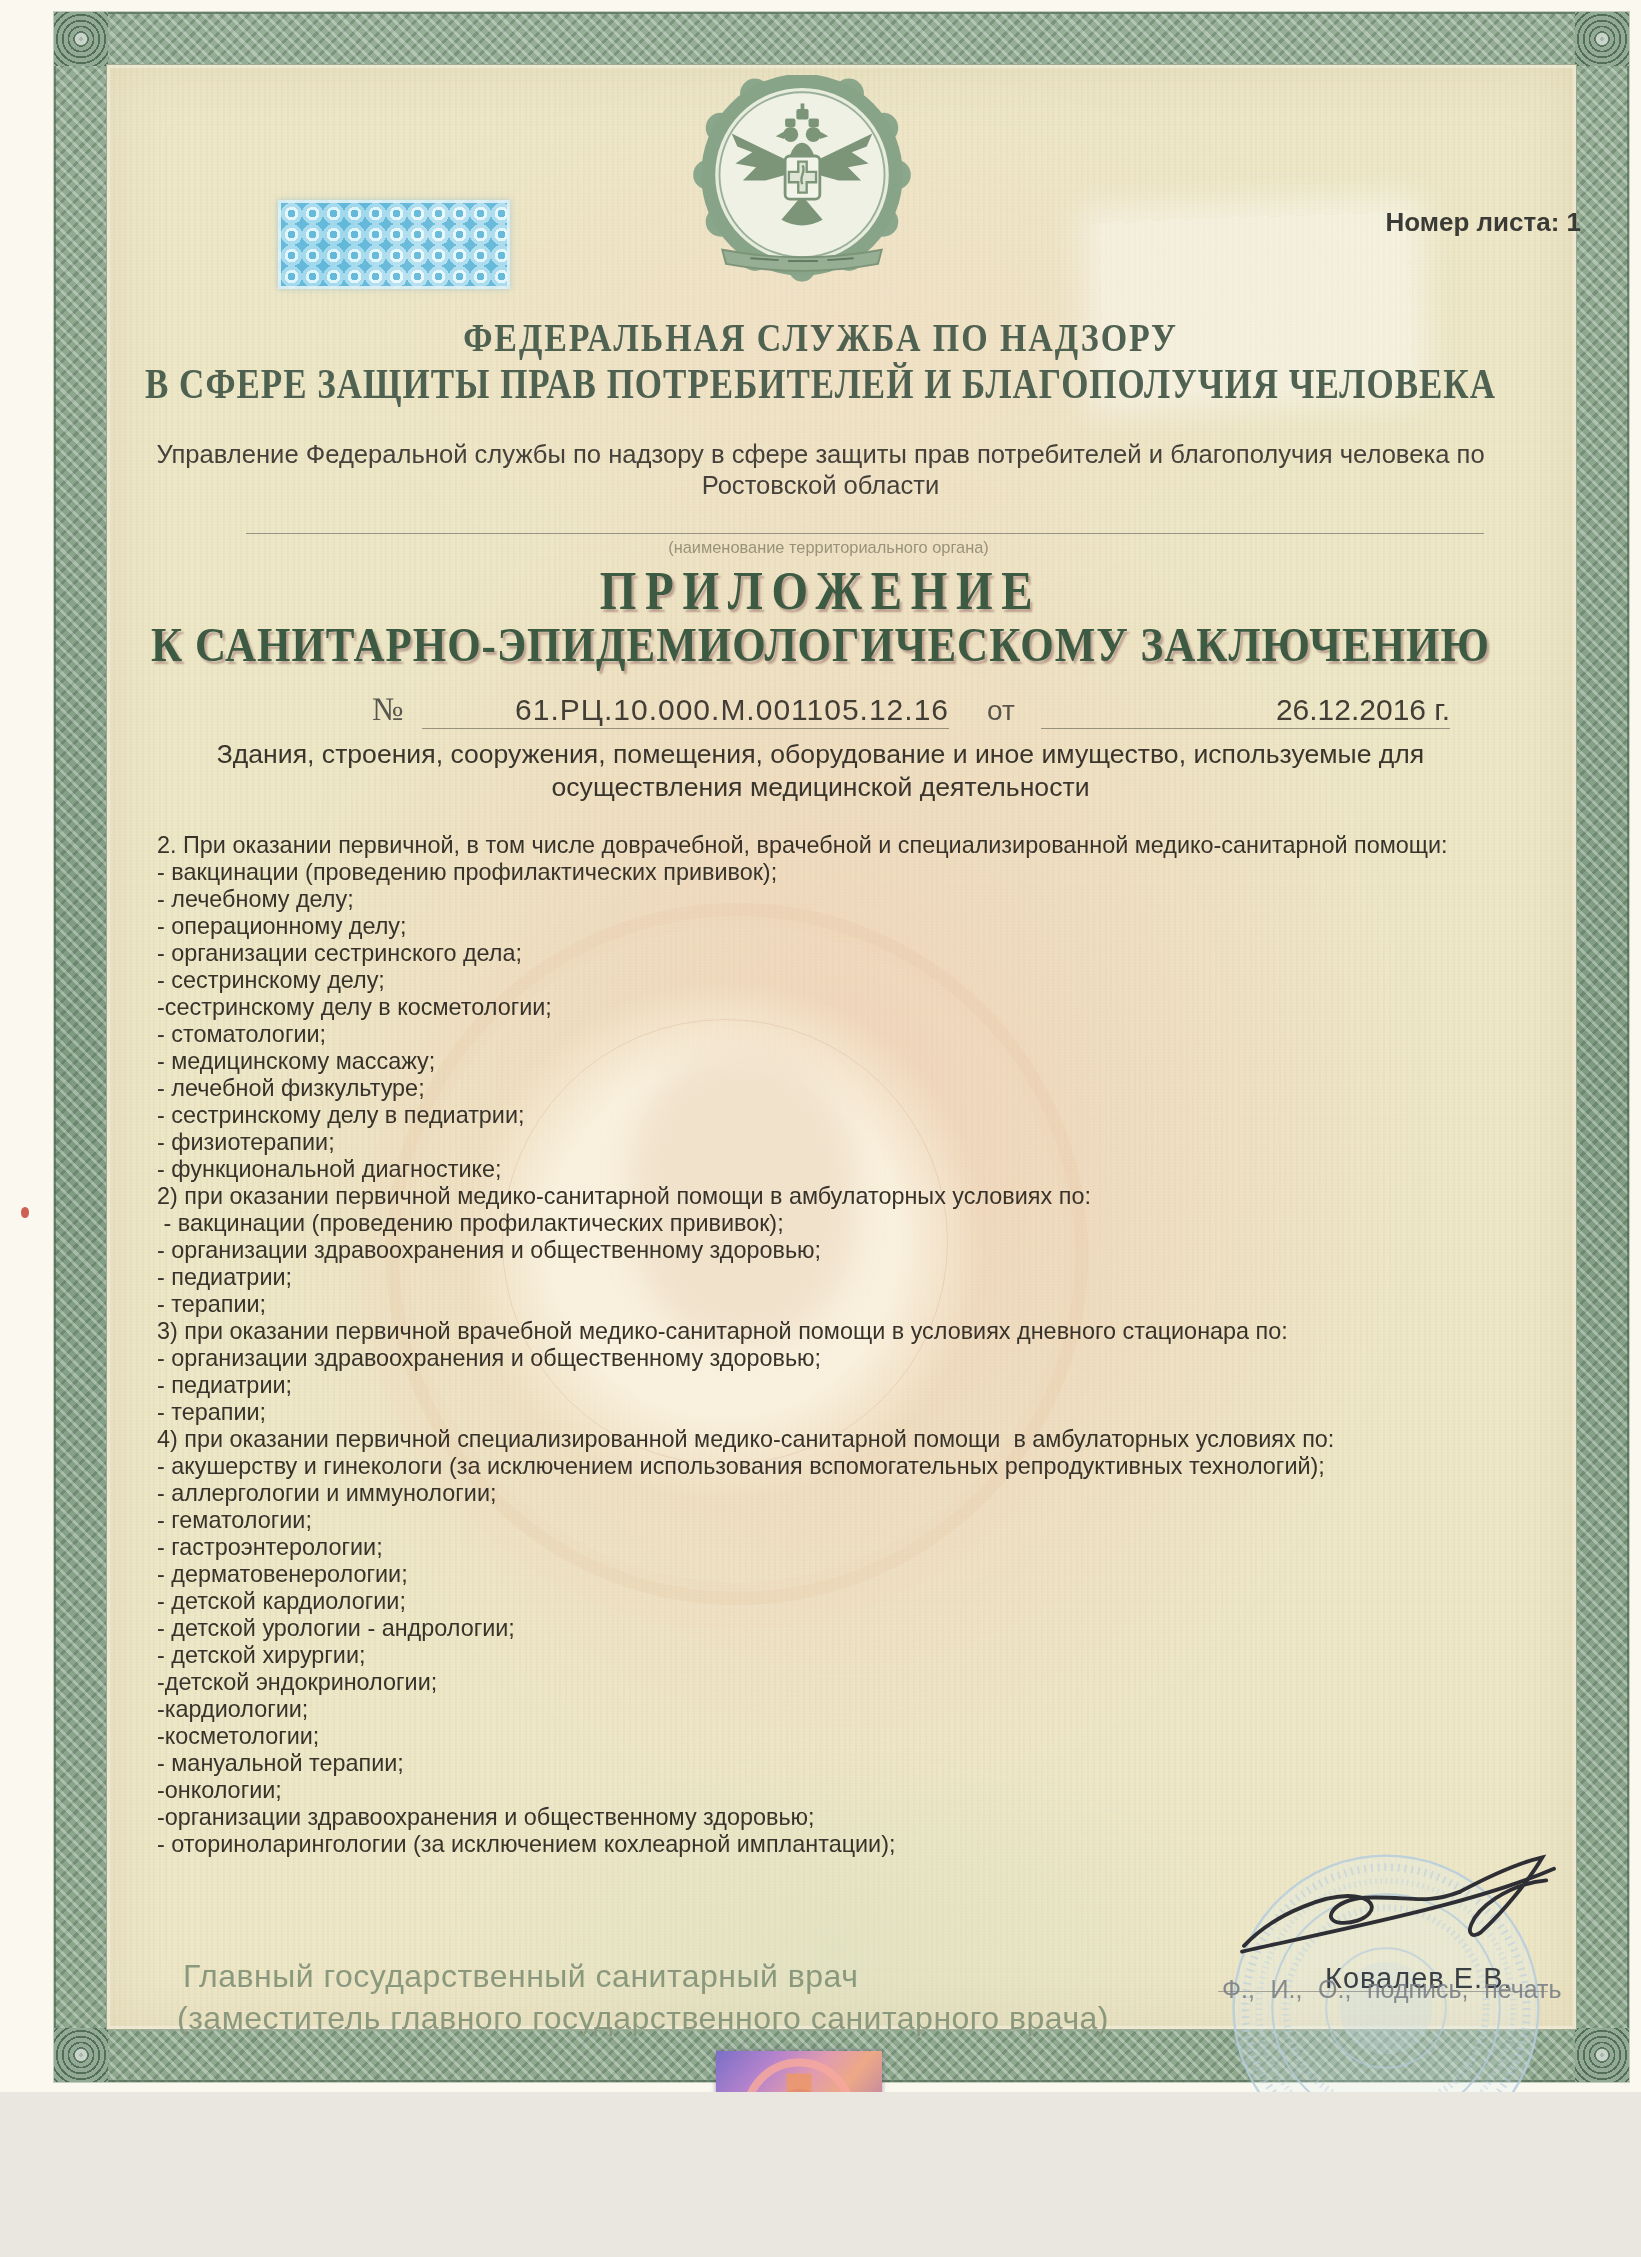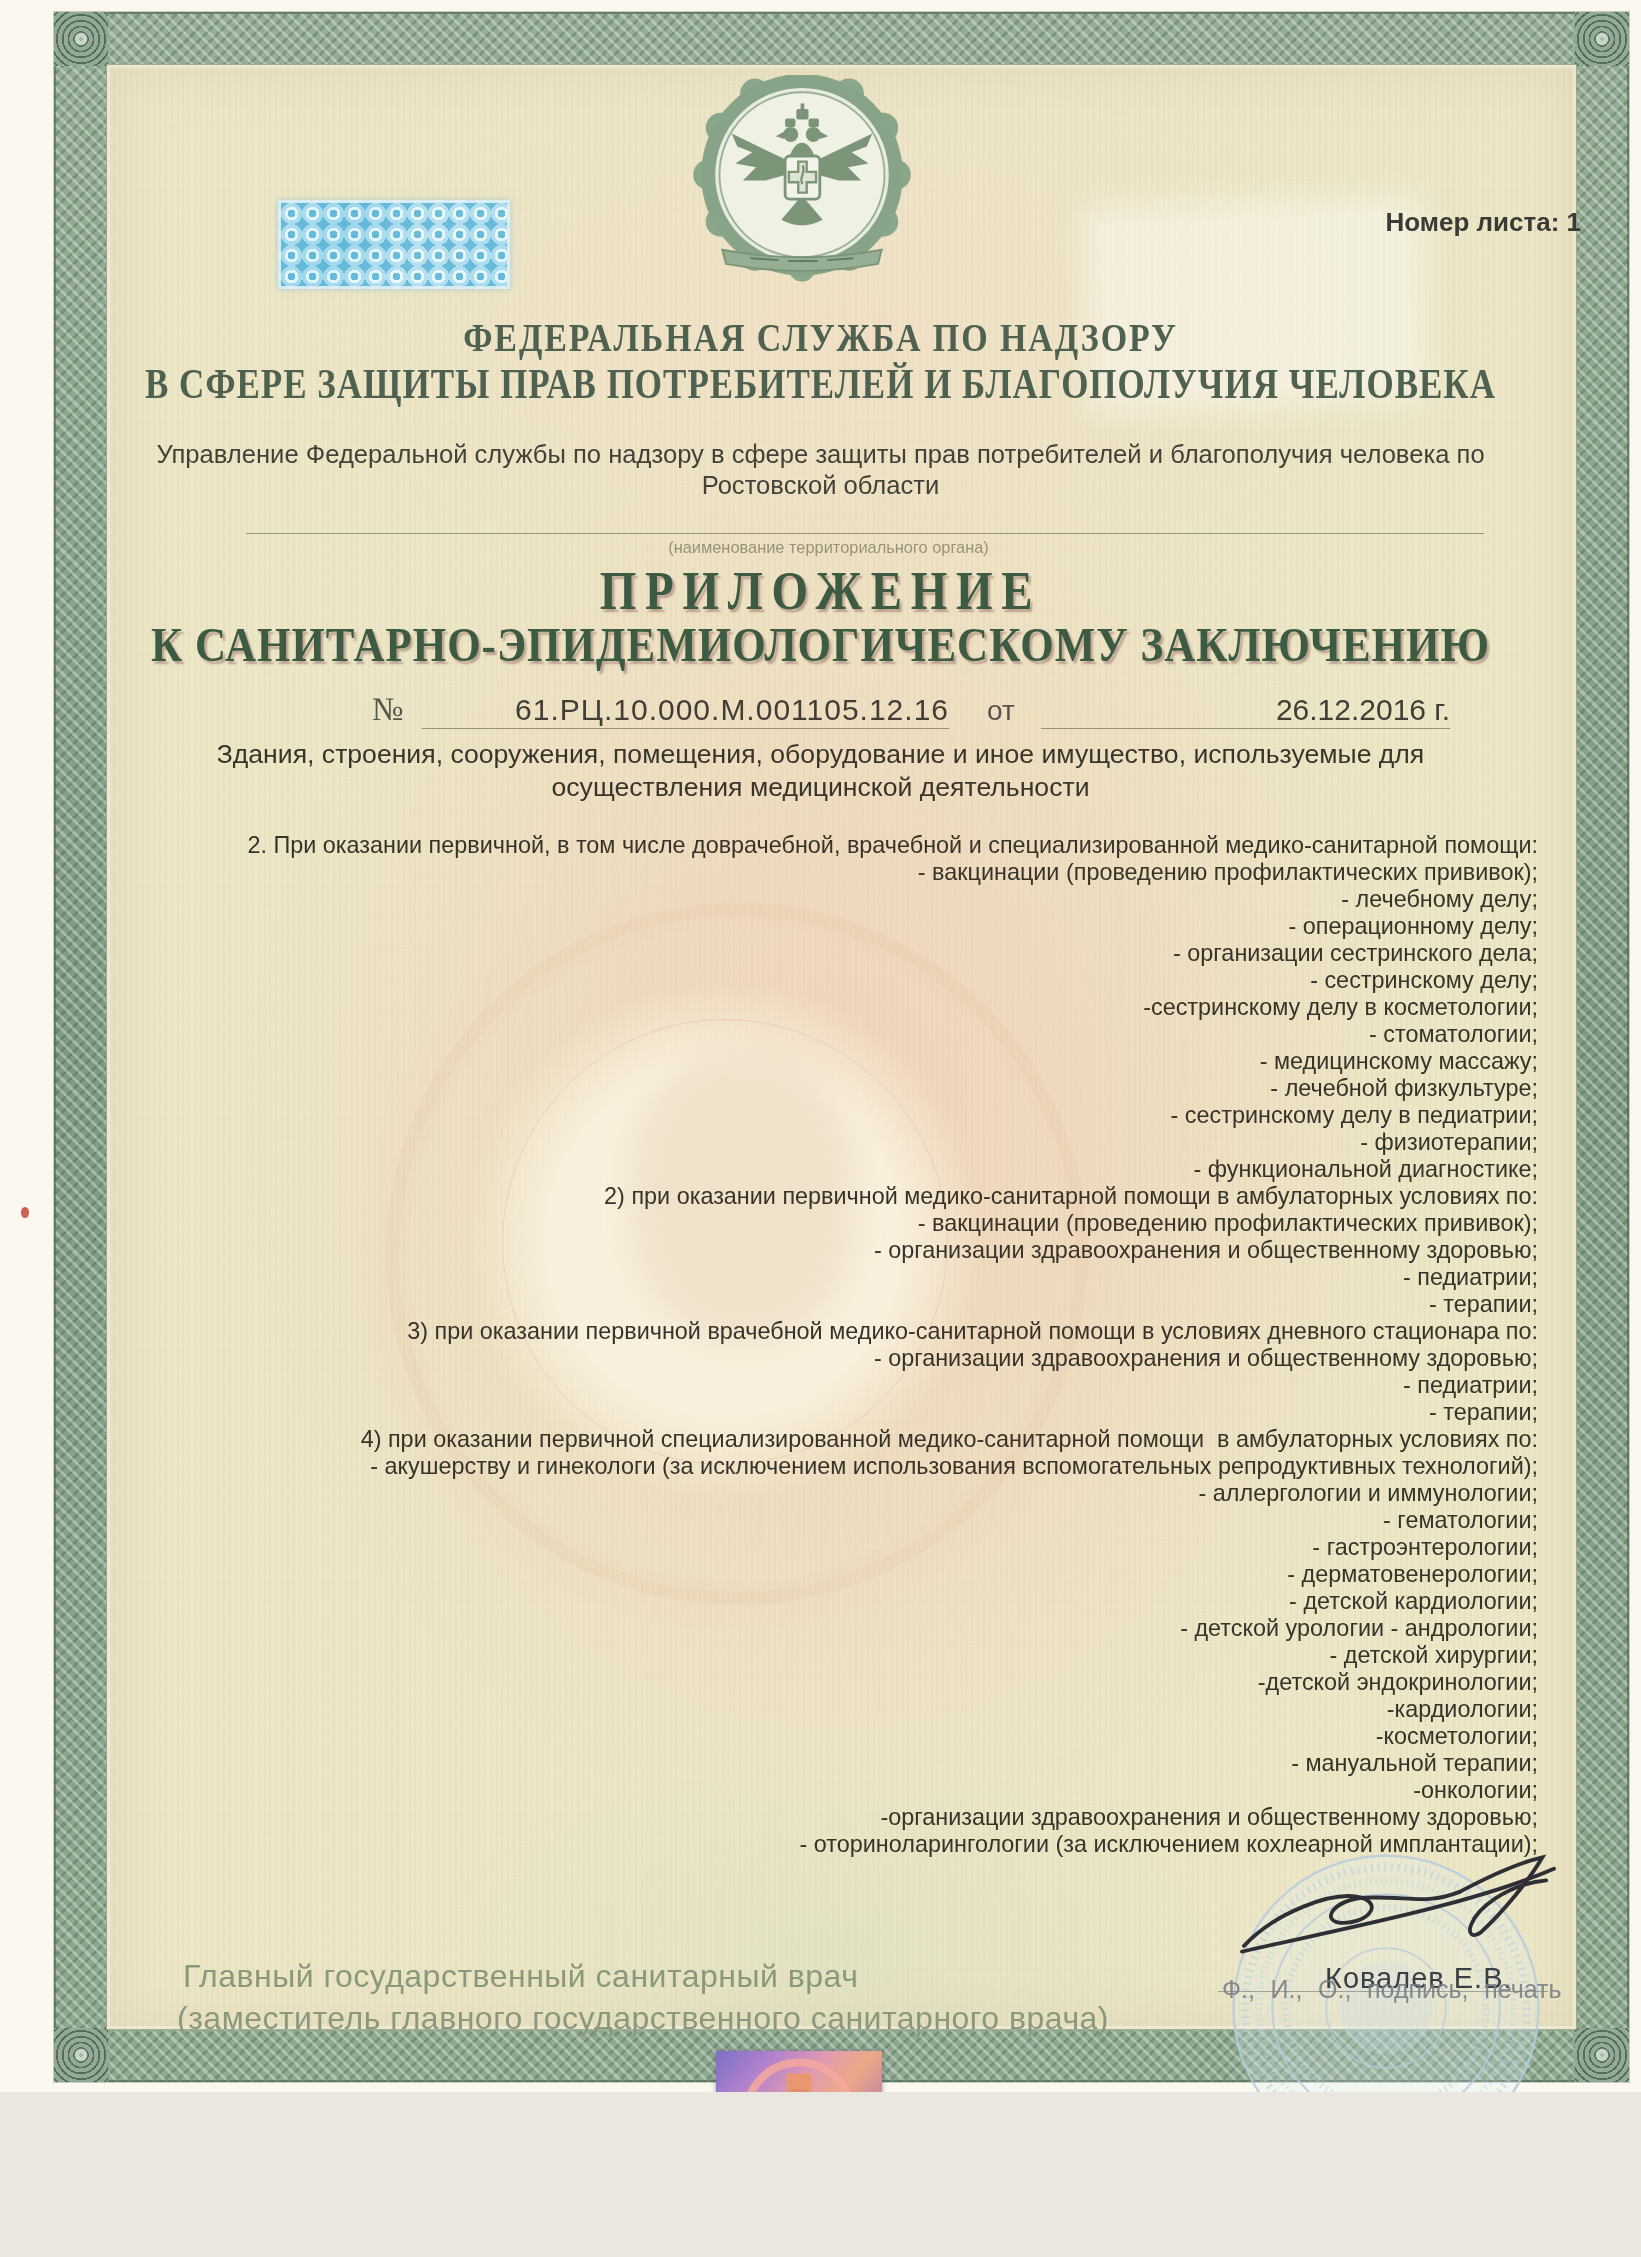--- a/index.html
+++ b/index.html
@@ -78,21 +78,21 @@
   .num-row { position:absolute; left:0; top:689px; width:1641px; height:44px; color:#423d35; }
   .no-sign { position:absolute; left:372px; top:1.9px; font-family:"Liberation Serif", serif; font-size:33px; color:#57574e; }
   .num-line1 { position:absolute; left:422px; top:39px; width:527px; border-top:1.9px solid rgba(95,90,80,.6); }
   .num-value { position:absolute; left:422px; top:3.9px; width:527px; text-align:right; font-size:30px; letter-spacing:1px; }
   .ot-word { position:absolute; left:967px; top:5.8px; width:68px; text-align:center; font-size:28px; color:#5a554c; }
   .num-line2 { position:absolute; left:1041px; top:39px; width:409px; border-top:1.9px solid rgba(95,90,80,.6); }
   .date-value { position:absolute; left:1041px; top:3.9px; width:409px; text-align:right; font-size:30px; }
   .subject { position:absolute; left:116px; right:116px; top:738px; text-align:center;
     font-size:26.6px; line-height:33px; color:#3a352c; }
   .body-text { position:absolute; left:157px; top:832px; width:1381px; font-size:23.4px; color:#37322a; }
-  .body-line { line-height:27px; white-space:pre-wrap;text-align:right; }
+  .body-line { line-height:27px; white-space:pre-wrap; }
   .footer-line { position:absolute; font-size:32px; color:#8a987e; letter-spacing:0.5px; }
   .fl1 { left:183px; top:1958px; }
   .fl2 { left:177px; top:2000px; }
   
   .stamp { position:absolute; left:1224px; top:1846px; width:324px; height:324px; opacity:.85; }
   .signature-svg { position:absolute; left:1228px; top:1838px; width:340px; height:129px; }
   .signer-name { position:absolute; left:1325px; top:1962px; font-size:29px; color:#3a3f45; letter-spacing:1px; }
   .sign-rule { position:absolute; left:1218px; top:1991px; width:330px; border-top:1.9px solid rgba(95,95,95,.5); }
   .sign-caption { position:absolute; left:1222px; top:1975px; font-size:25px; color:rgba(118,124,131,.88); word-spacing:8.7px; }
   

